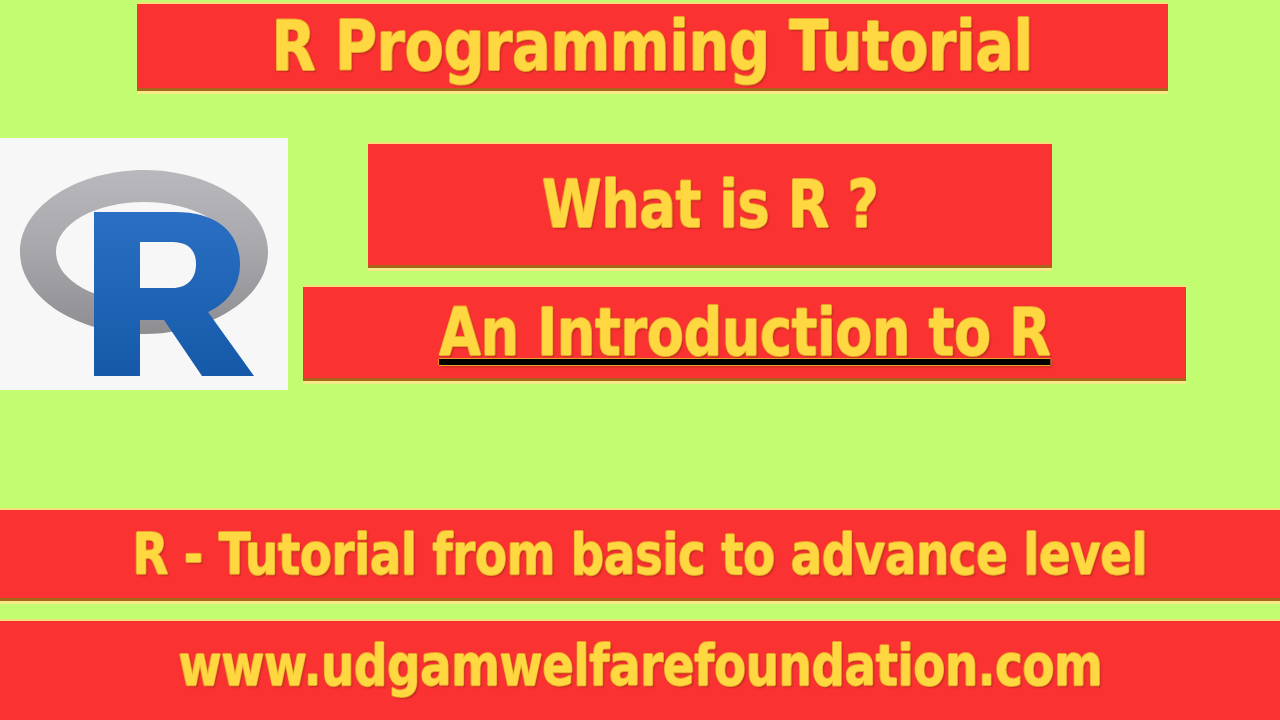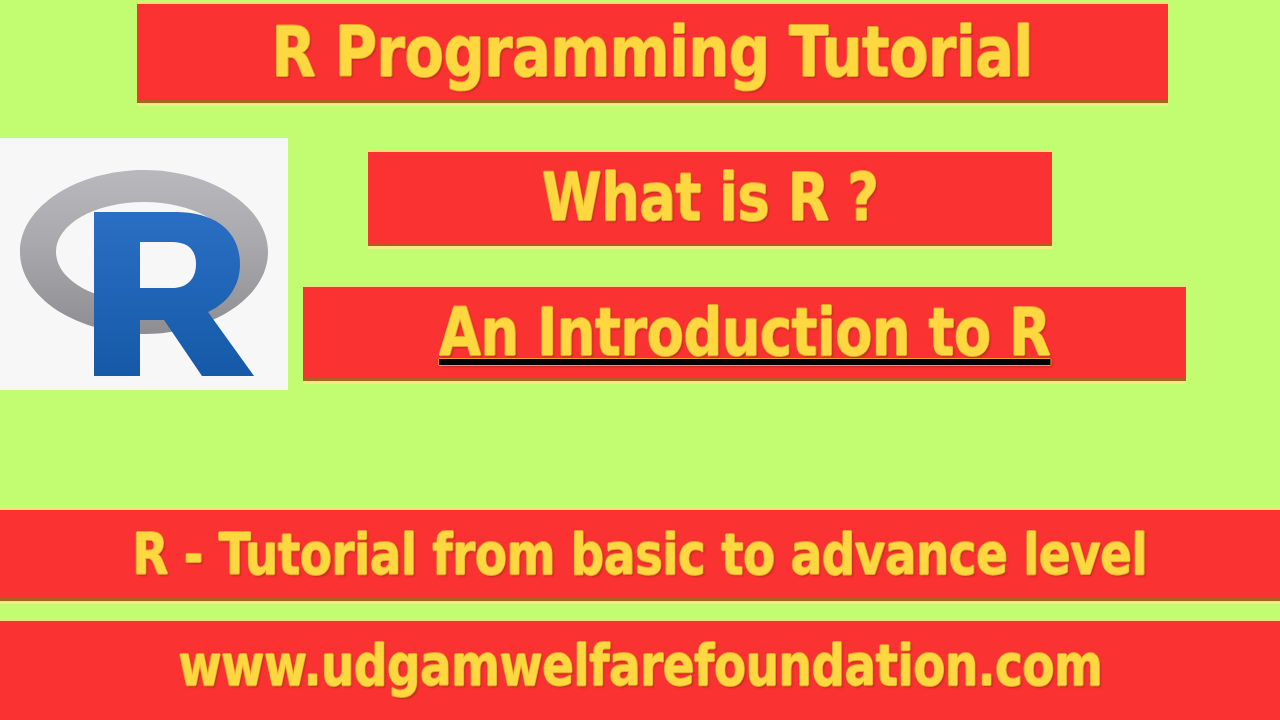--- a/index.html
+++ b/index.html
@@ -52,29 +52,29 @@
     transform: scaleX(.82);
     transform-origin: center center;
     line-height: 1;
   }
 
   
   #banner-title {
     left: 137px;
     top: 2px;
     width: 1031px;
-    height: 101px;
+    height: 89px;
   }
   #banner-title .txt { font-size: 70px; }
 
   #banner-question {
     left: 368px;
-    top: 150px;
+    top: 142px;
     width: 684px;
-    height: 96px;
+    height: 126px;
   }
   #banner-question .txt { font-size: 66px; }
 
   #banner-subtitle {
     left: 303px;
     top: 285px;
     width: 883px;
     height: 96px;
     text-decoration: underline;
   }

